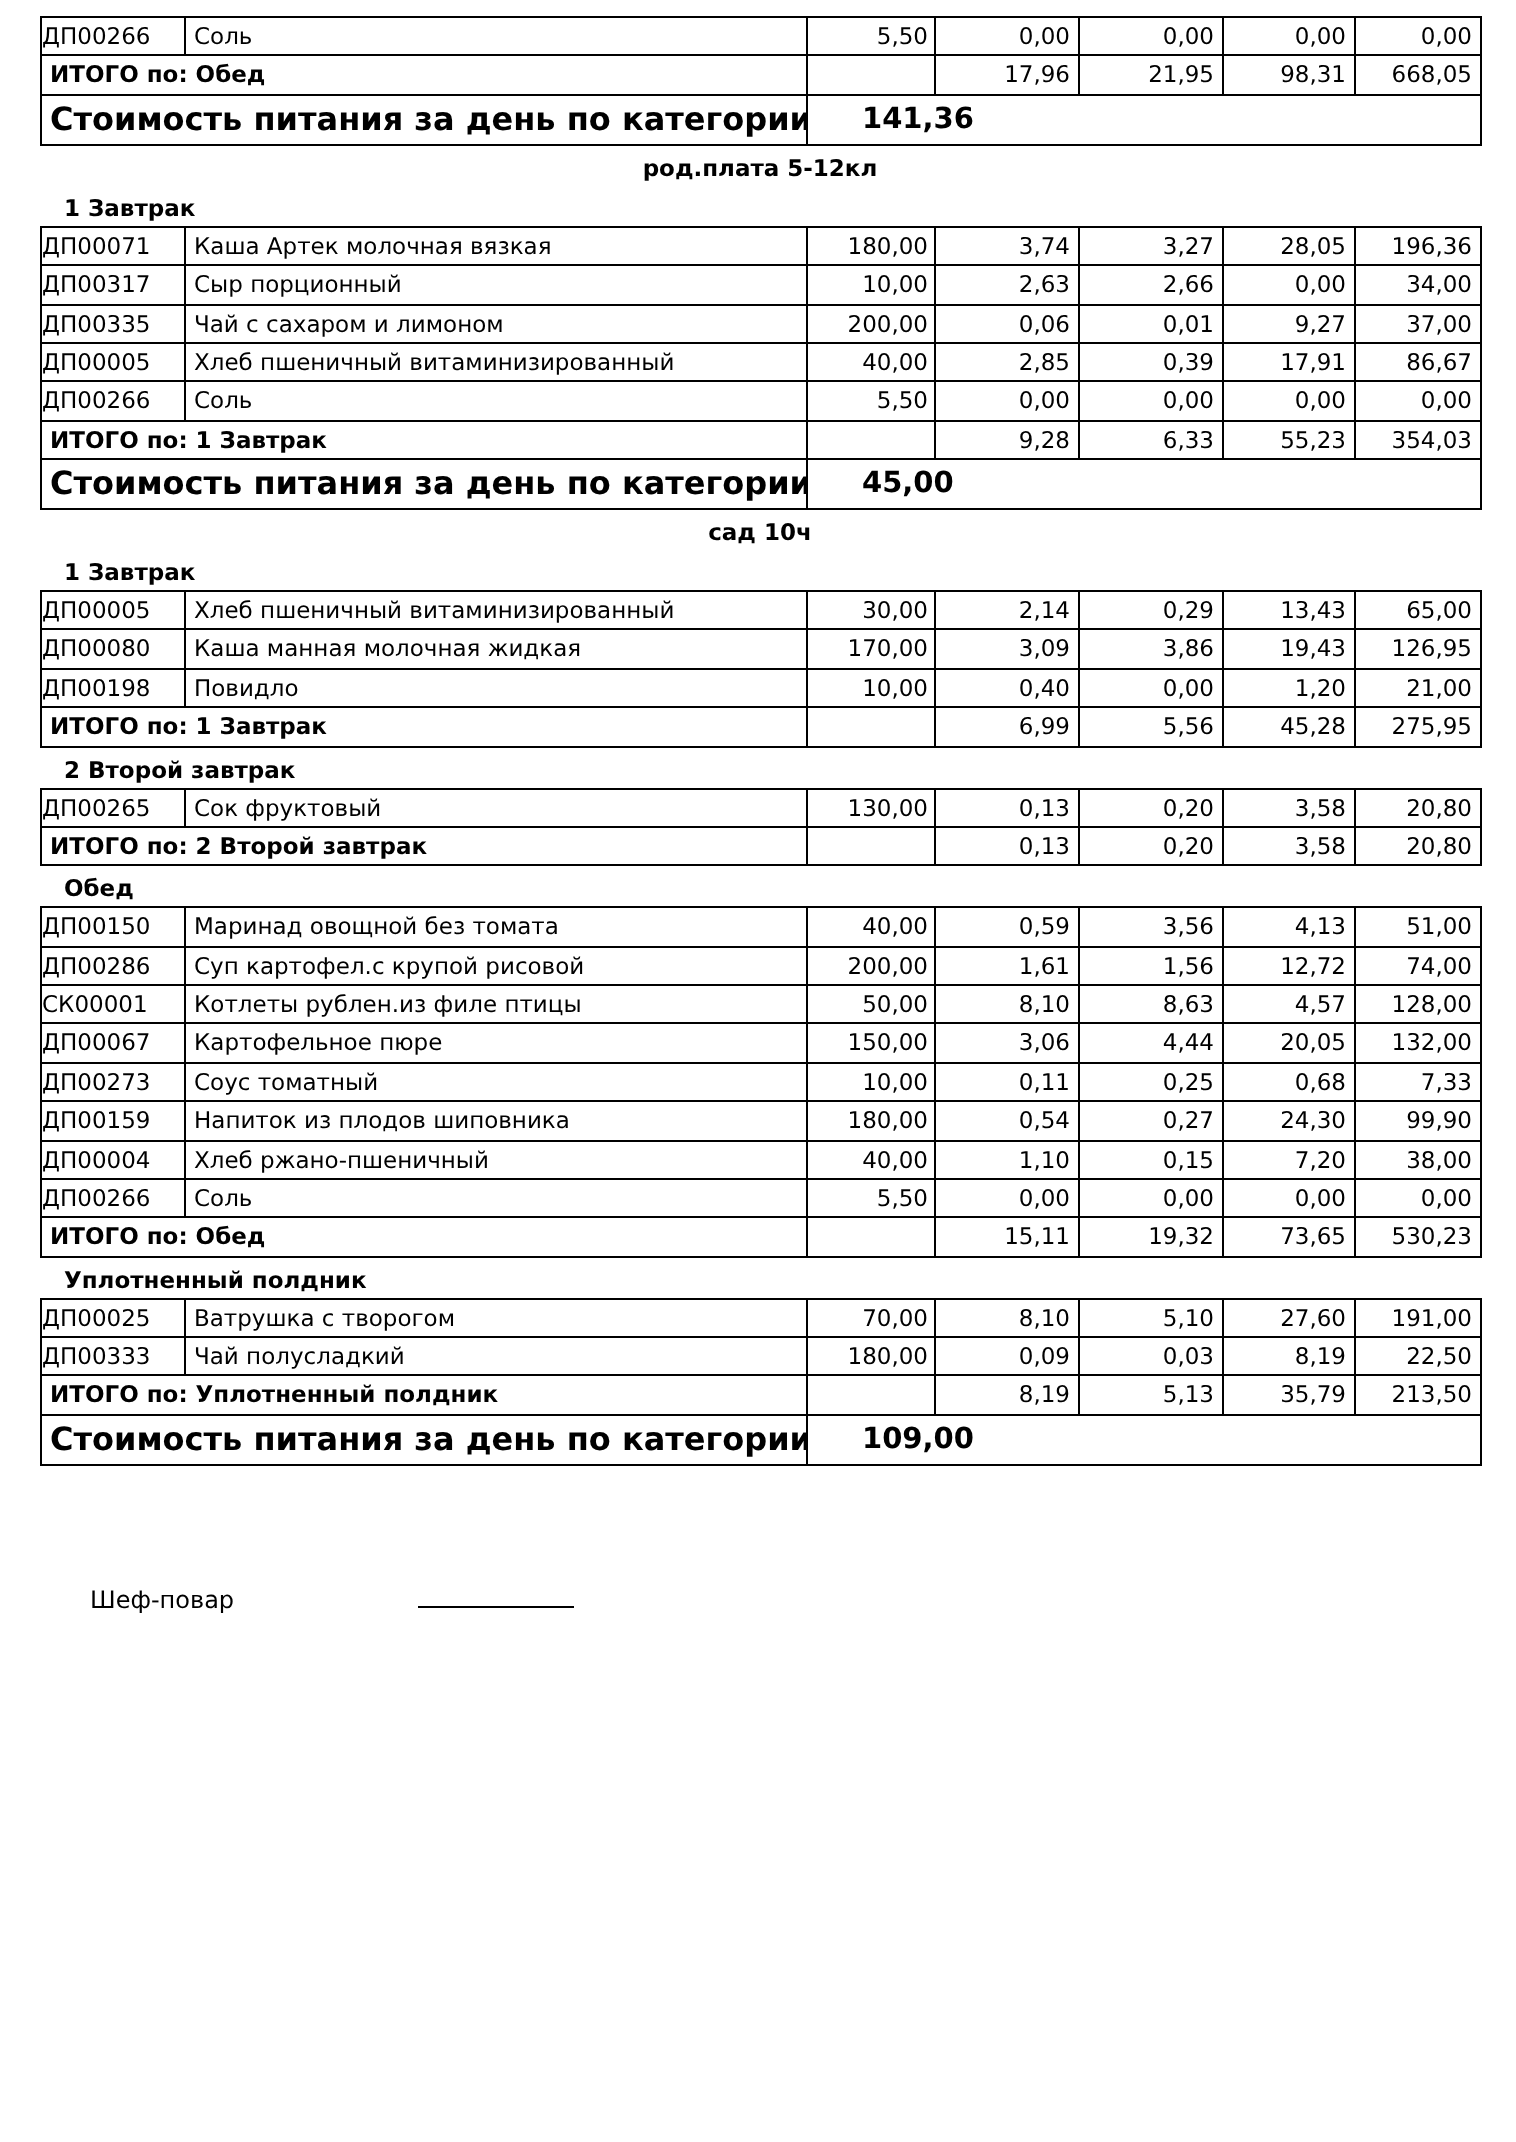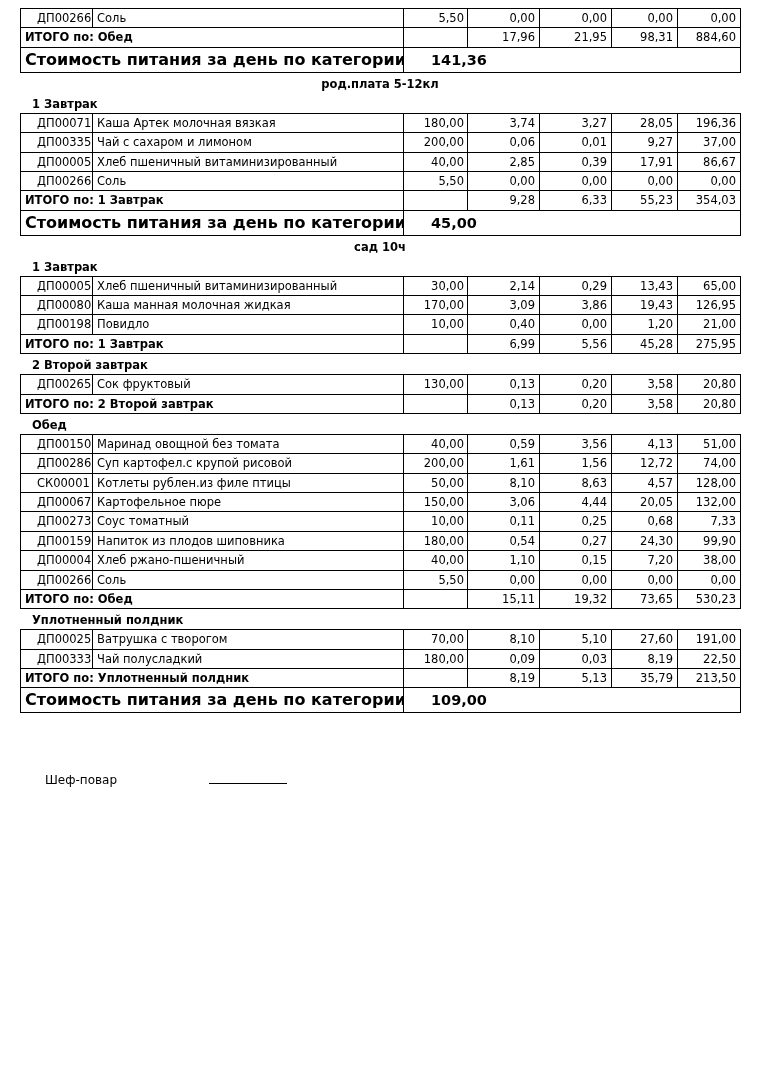--- a/index.html
+++ b/index.html
@@ -19,21 +19,21 @@
   }
   td {
     border: 1px solid #000;
     font-size: 11.5px;
     line-height: 1.25;
     padding: 2px 3px;
     height: 19px;
     white-space: nowrap;
     overflow: hidden;
   }
-  td.code { padding-left: 16px; }
+  td.code { padding-left: 0; }
   td.name { padding-left: 4px; }
   td.qty  { text-align: right; }
   td.num  { text-align: right; padding-right: 4px; }
   td.total-label { font-weight: bold; padding-left: 4px; }
 
   td.daycost-label {
     font-weight: bold;
     font-size: 16px;
     padding-left: 4px;
     height: 23px;
@@ -95,21 +95,21 @@
           <td class="num">0,00</td>
           <td class="num">0,00</td>
           <td class="num">0,00</td>
         </tr>
         <tr>
           <td class="total-label" colspan="2">ИТОГО по: Обед</td>
           <td class="qty"></td>
           <td class="num">17,96</td>
           <td class="num">21,95</td>
           <td class="num">98,31</td>
-          <td class="num">884,60</td>
+          <td class="num">668,05</td>
         </tr>
         <tr>
           <td class="daycost-label" colspan="2">Стоимость питания за день по категории</td>
           <td class="daycost-value" colspan="5">141,36</td>
         </tr>
       </tbody>
     </table>
     <div class="category-header">род.плата 5-12кл</div>
     <div class="meal-header">1 Завтрак</div>
     <table class="seg">
@@ -126,20 +126,29 @@
         <tr>
           <td class="code">ДП00071</td>
           <td class="name">Каша Артек молочная вязкая</td>
           <td class="qty">180,00</td>
           <td class="num">3,74</td>
           <td class="num">3,27</td>
           <td class="num">28,05</td>
           <td class="num">196,36</td>
         </tr>
         <tr>
+          <td class="code">ДП00317</td>
+          <td class="name">Сыр порционный</td>
+          <td class="qty">10,00</td>
+          <td class="num">2,63</td>
+          <td class="num">2,66</td>
+          <td class="num">0,00</td>
+          <td class="num">34,00</td>
+        </tr>
+        <tr>
           <td class="code">ДП00335</td>
           <td class="name">Чай с сахаром и  лимоном</td>
           <td class="qty">200,00</td>
           <td class="num">0,06</td>
           <td class="num">0,01</td>
           <td class="num">9,27</td>
           <td class="num">37,00</td>
         </tr>
         <tr>
           <td class="code">ДП00005</td>

